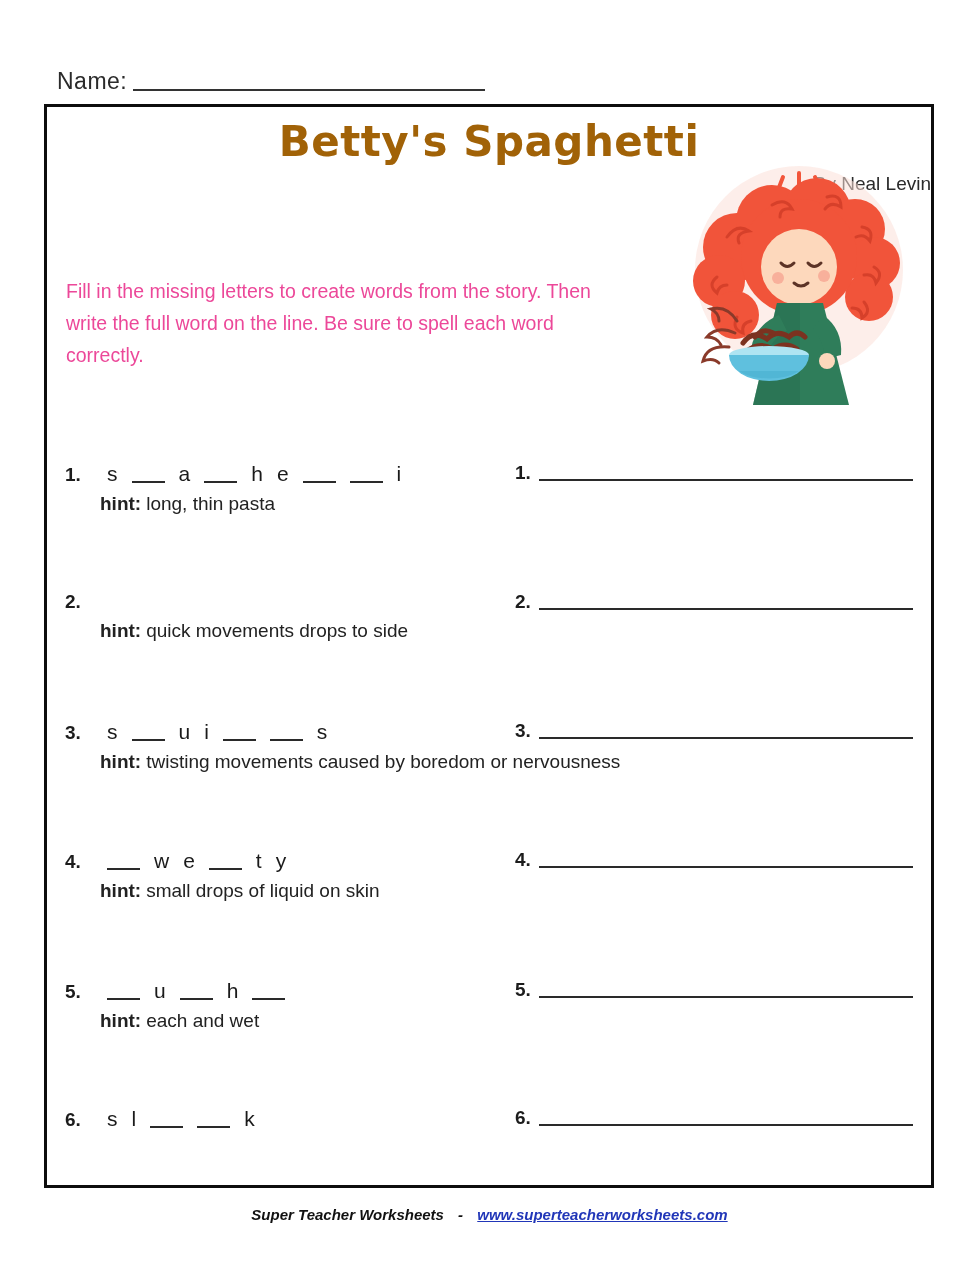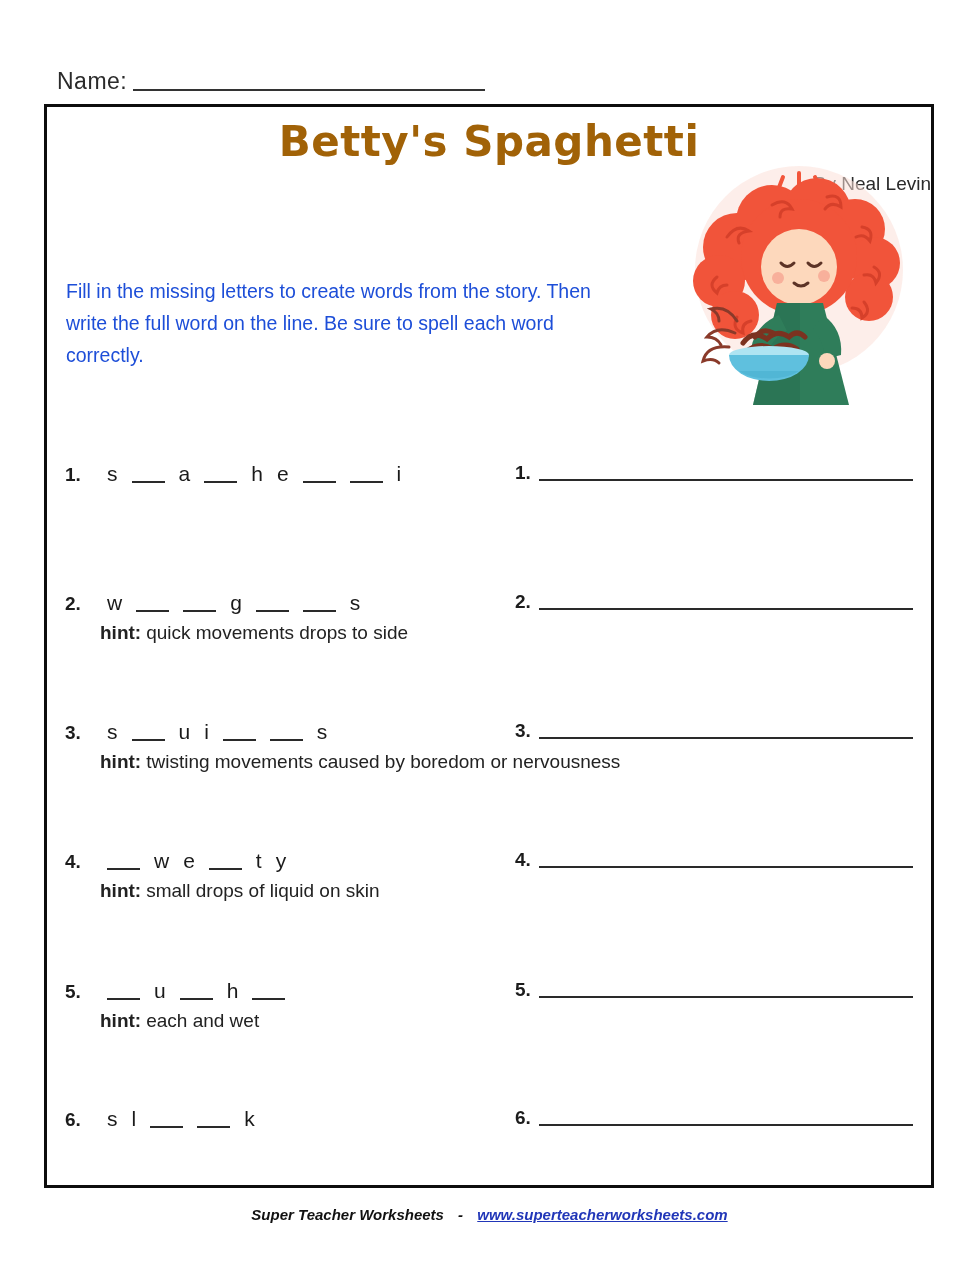--- a/index.html
+++ b/index.html
@@ -42,21 +42,21 @@
     font-size:42px; font-weight:800; letter-spacing:0.5px;
     color:#a16207;
   }
   .ws-byline {
     position:absolute; top:66px; left:0; right:0;
     text-align:right; font-size:19px; color:#2b2b2b;
   }
 
   .ws-instructions {
     position:absolute; left:19px; top:168px; width:570px;
-    font-size:19.5px; line-height:32px; color:#1d4ed8;
+    font-size:19.5px; line-height:32px; color:#ec4899;
   }
 
   .ws-illustration {
     position:absolute; left:630px; top:58px;
     width:240px; height:250px;
   }
 
   
   .items-container { position:absolute; left:0; top:0; width:100%; height:100%; }
   .item-row { position:absolute; left:18px; right:14px; height:70px; }
@@ -183,29 +183,31 @@
         <path d="M62 206 a34 14 0 0 0 60 0" fill="#4cb2d2" opacity="0.7"></path>
       </svg>
     </div>
 
     <div class="items-container">
   <div class="item-row">
     <div class="puzzle-line">
       <span class="item-number">1.</span>
       <span class="puzzle-tokens"><span class="letter">s</span><span class="blank"></span><span class="letter">a</span><span class="blank"></span><span class="letter">h</span><span class="letter">e</span><span class="blank"></span><span class="blank"></span><span class="letter">i</span></span>
     </div>
+    <div class="hint-line">
+      <span class="hint-label">hint:</span><span class="hint-text">long, thin pasta</span>
+    </div>
     <div class="answer-part">
       <span class="answer-number">1.</span><span class="answer-line"></span>
     </div>
   </div>
 
   <div class="item-row">
     <div class="puzzle-line">
       <span class="item-number">2.</span>
-      <span class="puzzle-tokens"><span class="letter">w</span><span class="blank"></span><span class="blank"></span><span class="letter">g</span><span class="blank"></span><span class="blank"></span><span class="letter">s</span></span>
     </div>
     <div class="hint-line">
       <span class="hint-label">hint:</span><span class="hint-text">quick movements drops to side</span>
     </div>
     <div class="answer-part">
       <span class="answer-number">2.</span><span class="answer-line"></span>
     </div>
   </div>
 
   <div class="item-row">

